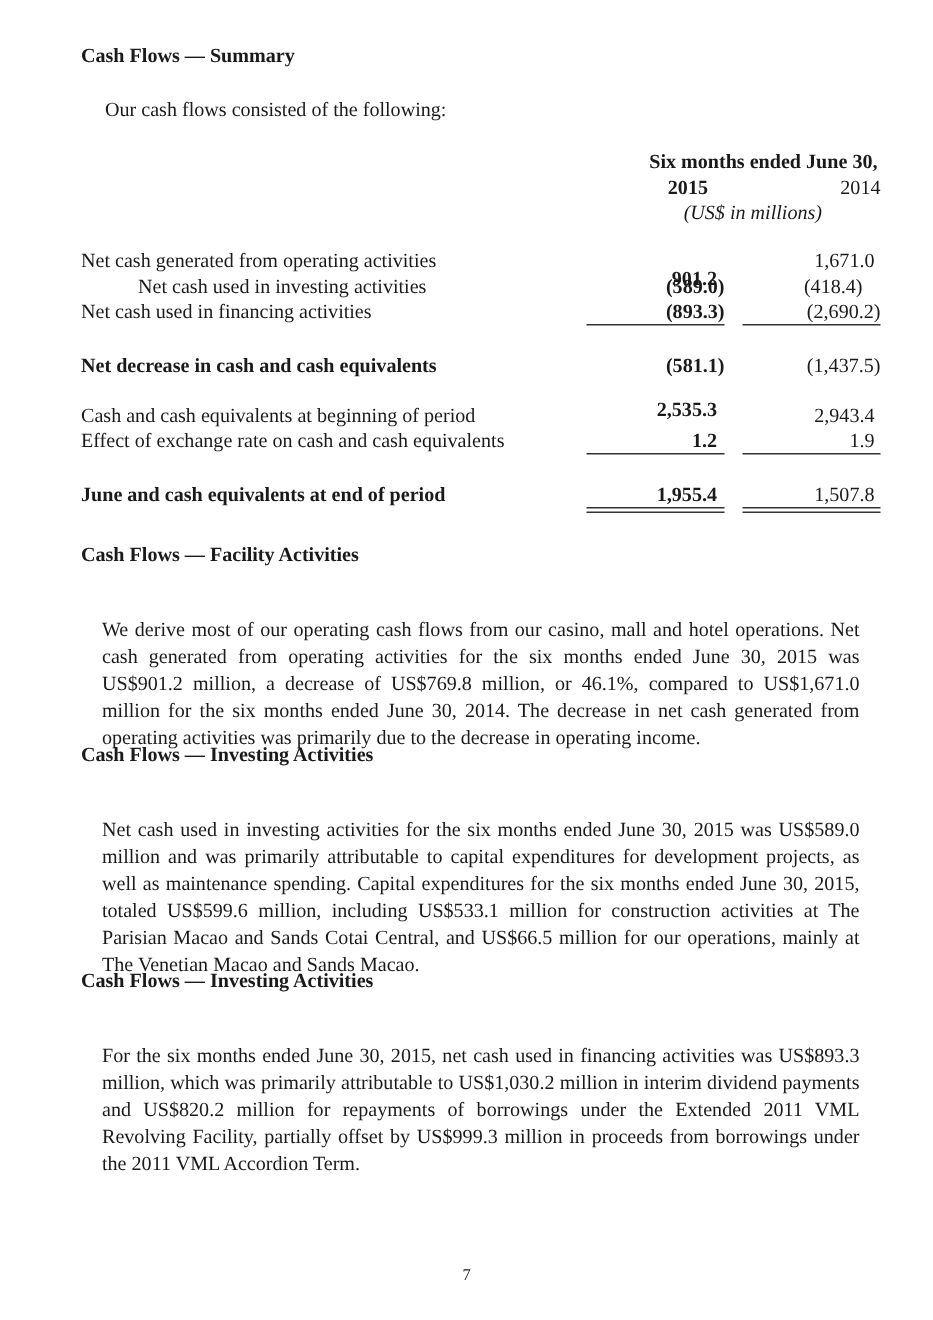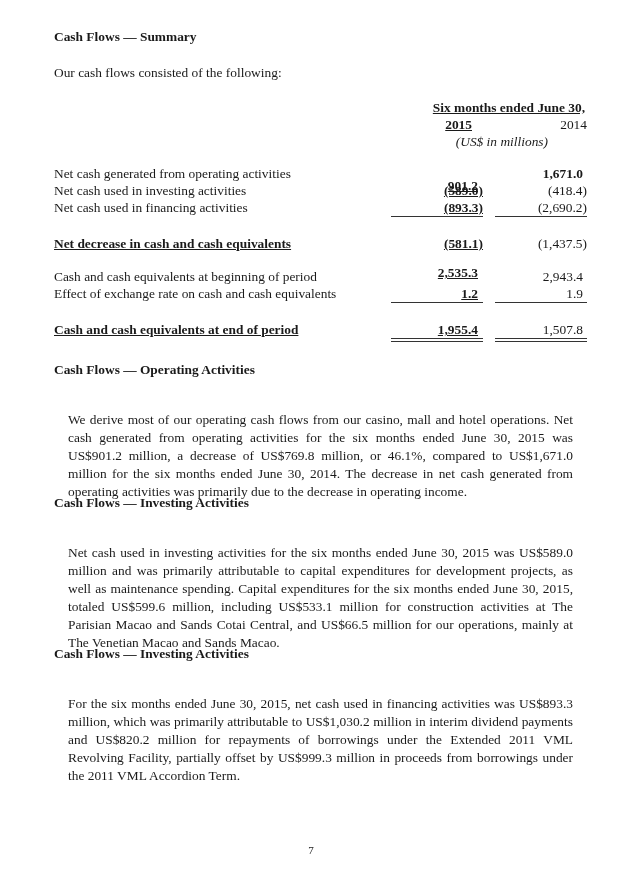--- a/index.html
+++ b/index.html
@@ -5,27 +5,27 @@
     html, body { margin: 0; padding: 0; background: #ffffff; }
     body {
       width: 622px; height: 880px; position: relative; overflow: hidden;
       font-family: "Liberation Serif", "DejaVu Serif", serif;
       color: #1a1a1a; font-size: 13.4px; line-height: 18px;
     }
     .page { position: absolute; left: 54px; top: 0; width: 533px; }
     .heading { font-weight: bold; position: absolute; left: 0; white-space: nowrap; }
     .para { position: absolute; left: 0; width: 533px; text-align: justify; }
     .para p { margin: 14px; }
-    .abs { position: absolute; white-space: nowrap; }
+    .abs { position: absolute; white-space: nowrap; margin-left: 16px; }
 
     
     .col-head { position: absolute; white-space: nowrap; }
     .row-label { position: absolute; left: 0; white-space: nowrap; }
     .num { position: absolute; white-space: nowrap; text-align: right; }
-    .bold { font-weight: bold; text-decoration: underline; }
+    .bold { font-weight: bold; }
     .rule { position: absolute; height: 0; border-top: 1px solid #333; }
     .rule.double { border-top: 1px solid #333; height: 2px; border-bottom: 1px solid #333; }
     .u15 { left: 337px; width: 92px; }
     .u14 { left: 441px; width: 92px; }
     .pagenum { position: absolute; top: 841px; left: 0; width: 622px; text-align: center; font-size: 11px; }
   </style>
 </head>
 <body>
 
 <div class="page">
@@ -34,25 +34,25 @@
   <div class="abs" style="top:64px; left:0;">Our cash flows consisted of the following:</div>
 
   <div>
     <div class="col-head bold" style="top:99px; right:2px;">Six months ended June 30,</div>
     <div class="col-head bold" style="top:116px; right:115px;">2015</div>
     <div class="col-head" style="top:116px; right:0;margin-left:16px;">2014</div>
     <div class="col-head" style="top:133px; right:39px; font-style:italic;">(US$ in millions)</div>
 
     <div class="row-label" style="top:165px;">Net cash generated from operating activities</div>
     <div class="num bold" style="top:177px; right:109px;">901.2</div>
-    <div class="num" style="top:165px; right:4px;font-weight:bold;">1,671.0</div>
+    <div class="num" style="top:165px; right:4px;">1,671.0</div>
 
-    <div class="row-label" style="top:182px;">Net cash used in investing activities</div>
+    <div class="row-label" style="top:182px;margin-left:38px;">Net cash used in investing activities</div>
     <div class="num bold" style="top:182px; right:104px;">(589.0)</div>
-    <div class="num" style="top:182px; right:0;">(418.4)</div>
+    <div class="num" style="top:182px; right:12px;">(418.4)</div>
 
     <div class="row-label" style="top:199px;">Net cash used in financing activities</div>
     <div class="num bold" style="top:199px; right:104px;">(893.3)</div>
     <div class="num" style="top:199px; right:0;text-align:right;">(2,690.2)</div>
 
     <div class="rule u15" style="top:216px;"></div>
     <div class="rule u14" style="top:216px;"></div>
 
     <div class="row-label bold" style="top:235px;">Net decrease in cash and cash equivalents</div>
     <div class="num bold" style="top:235px; right:104px;">(581.1)</div>
@@ -62,29 +62,29 @@
     <div class="num bold" style="top:264px; right:109px;margin-left:15px;">2,535.3</div>
     <div class="num" style="top:268px; right:4px;">2,943.4</div>
 
     <div class="row-label" style="top:285px;">Effect of exchange rate on cash and cash equivalents</div>
     <div class="num bold" style="top:285px; right:109px;">1.2</div>
     <div class="num" style="top:285px; right:4px;">1.9</div>
 
     <div class="rule u15" style="top:302px;"></div>
     <div class="rule u14" style="top:302px;"></div>
 
-    <div class="row-label bold" style="top:321px;">Cash and cash equivalents at end of period</div>
+    <div class="row-label bold" style="top:321px;">June and cash equivalents at end of period</div>
     <div class="num bold" style="top:321px; right:109px;">1,955.4</div>
     <div class="num" style="top:321px; right:4px;">1,507.8</div>
 
     <div class="rule double u15" style="top:338px;"></div>
     <div class="rule double u14" style="top:338px;"></div>
   </div>
 
-  <div class="heading" style="top:361px;">Cash Flows — Operating Activities</div>
+  <div class="heading" style="top:361px;">Cash Flows — Facility Activities</div>
   <div class="para" style="top:397px;">
     <p>We derive most of our operating cash flows from our casino, mall and hotel operations. Net cash generated from operating activities for the six months ended June 30, 2015 was US$901.2 million, a decrease of US$769.8 million, or 46.1%, compared to US$1,671.0 million for the six months ended June 30, 2014. The decrease in net cash generated from operating activities was primarily due to the decrease in operating income.</p>
   </div>
 
   <div class="heading" style="top:494px;">Cash Flows — Investing Activities</div>
   <div class="para" style="top:530px;">
     <p>Net cash used in investing activities for the six months ended June 30, 2015 was US$589.0 million and was primarily attributable to capital expenditures for development projects, as well as maintenance spending. Capital expenditures for the six months ended June 30, 2015, totaled US$599.6 million, including US$533.1 million for construction activities at The Parisian Macao and Sands Cotai Central, and US$66.5 million for our operations, mainly at The Venetian Macao and Sands Macao.</p>
   </div>
 
   <div class="heading" style="top:645px;">Cash Flows — Investing Activities</div>

